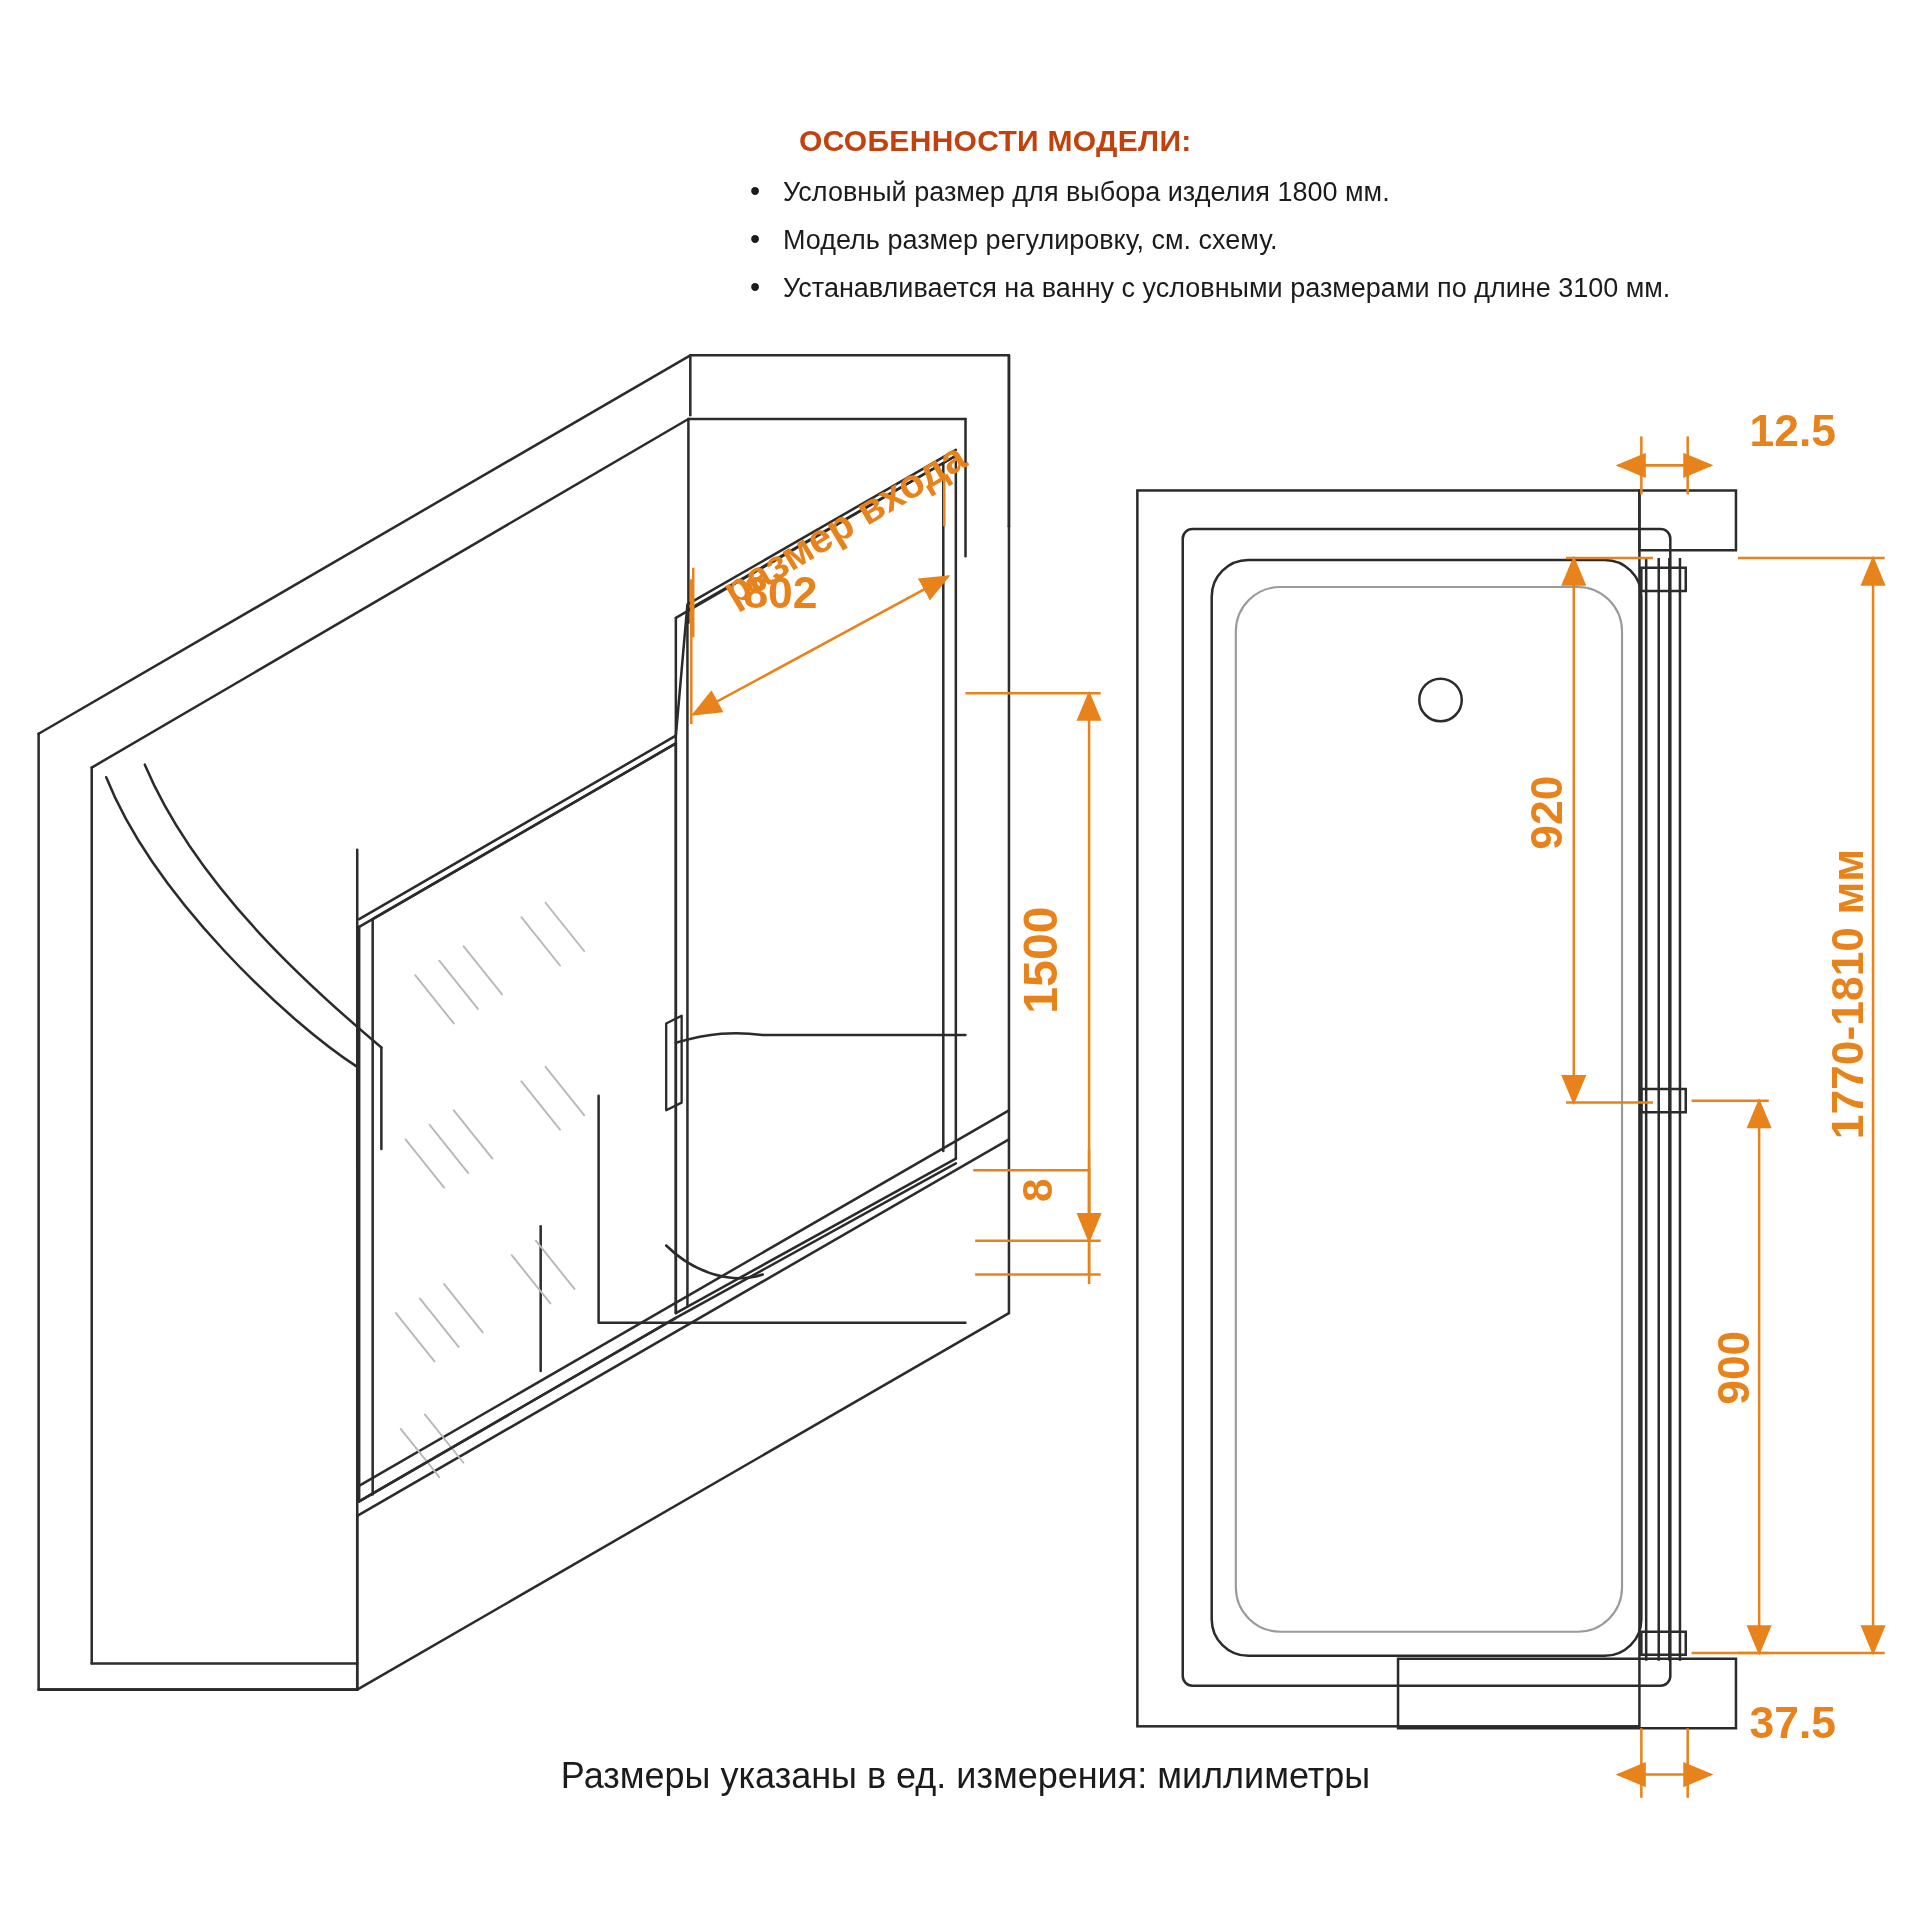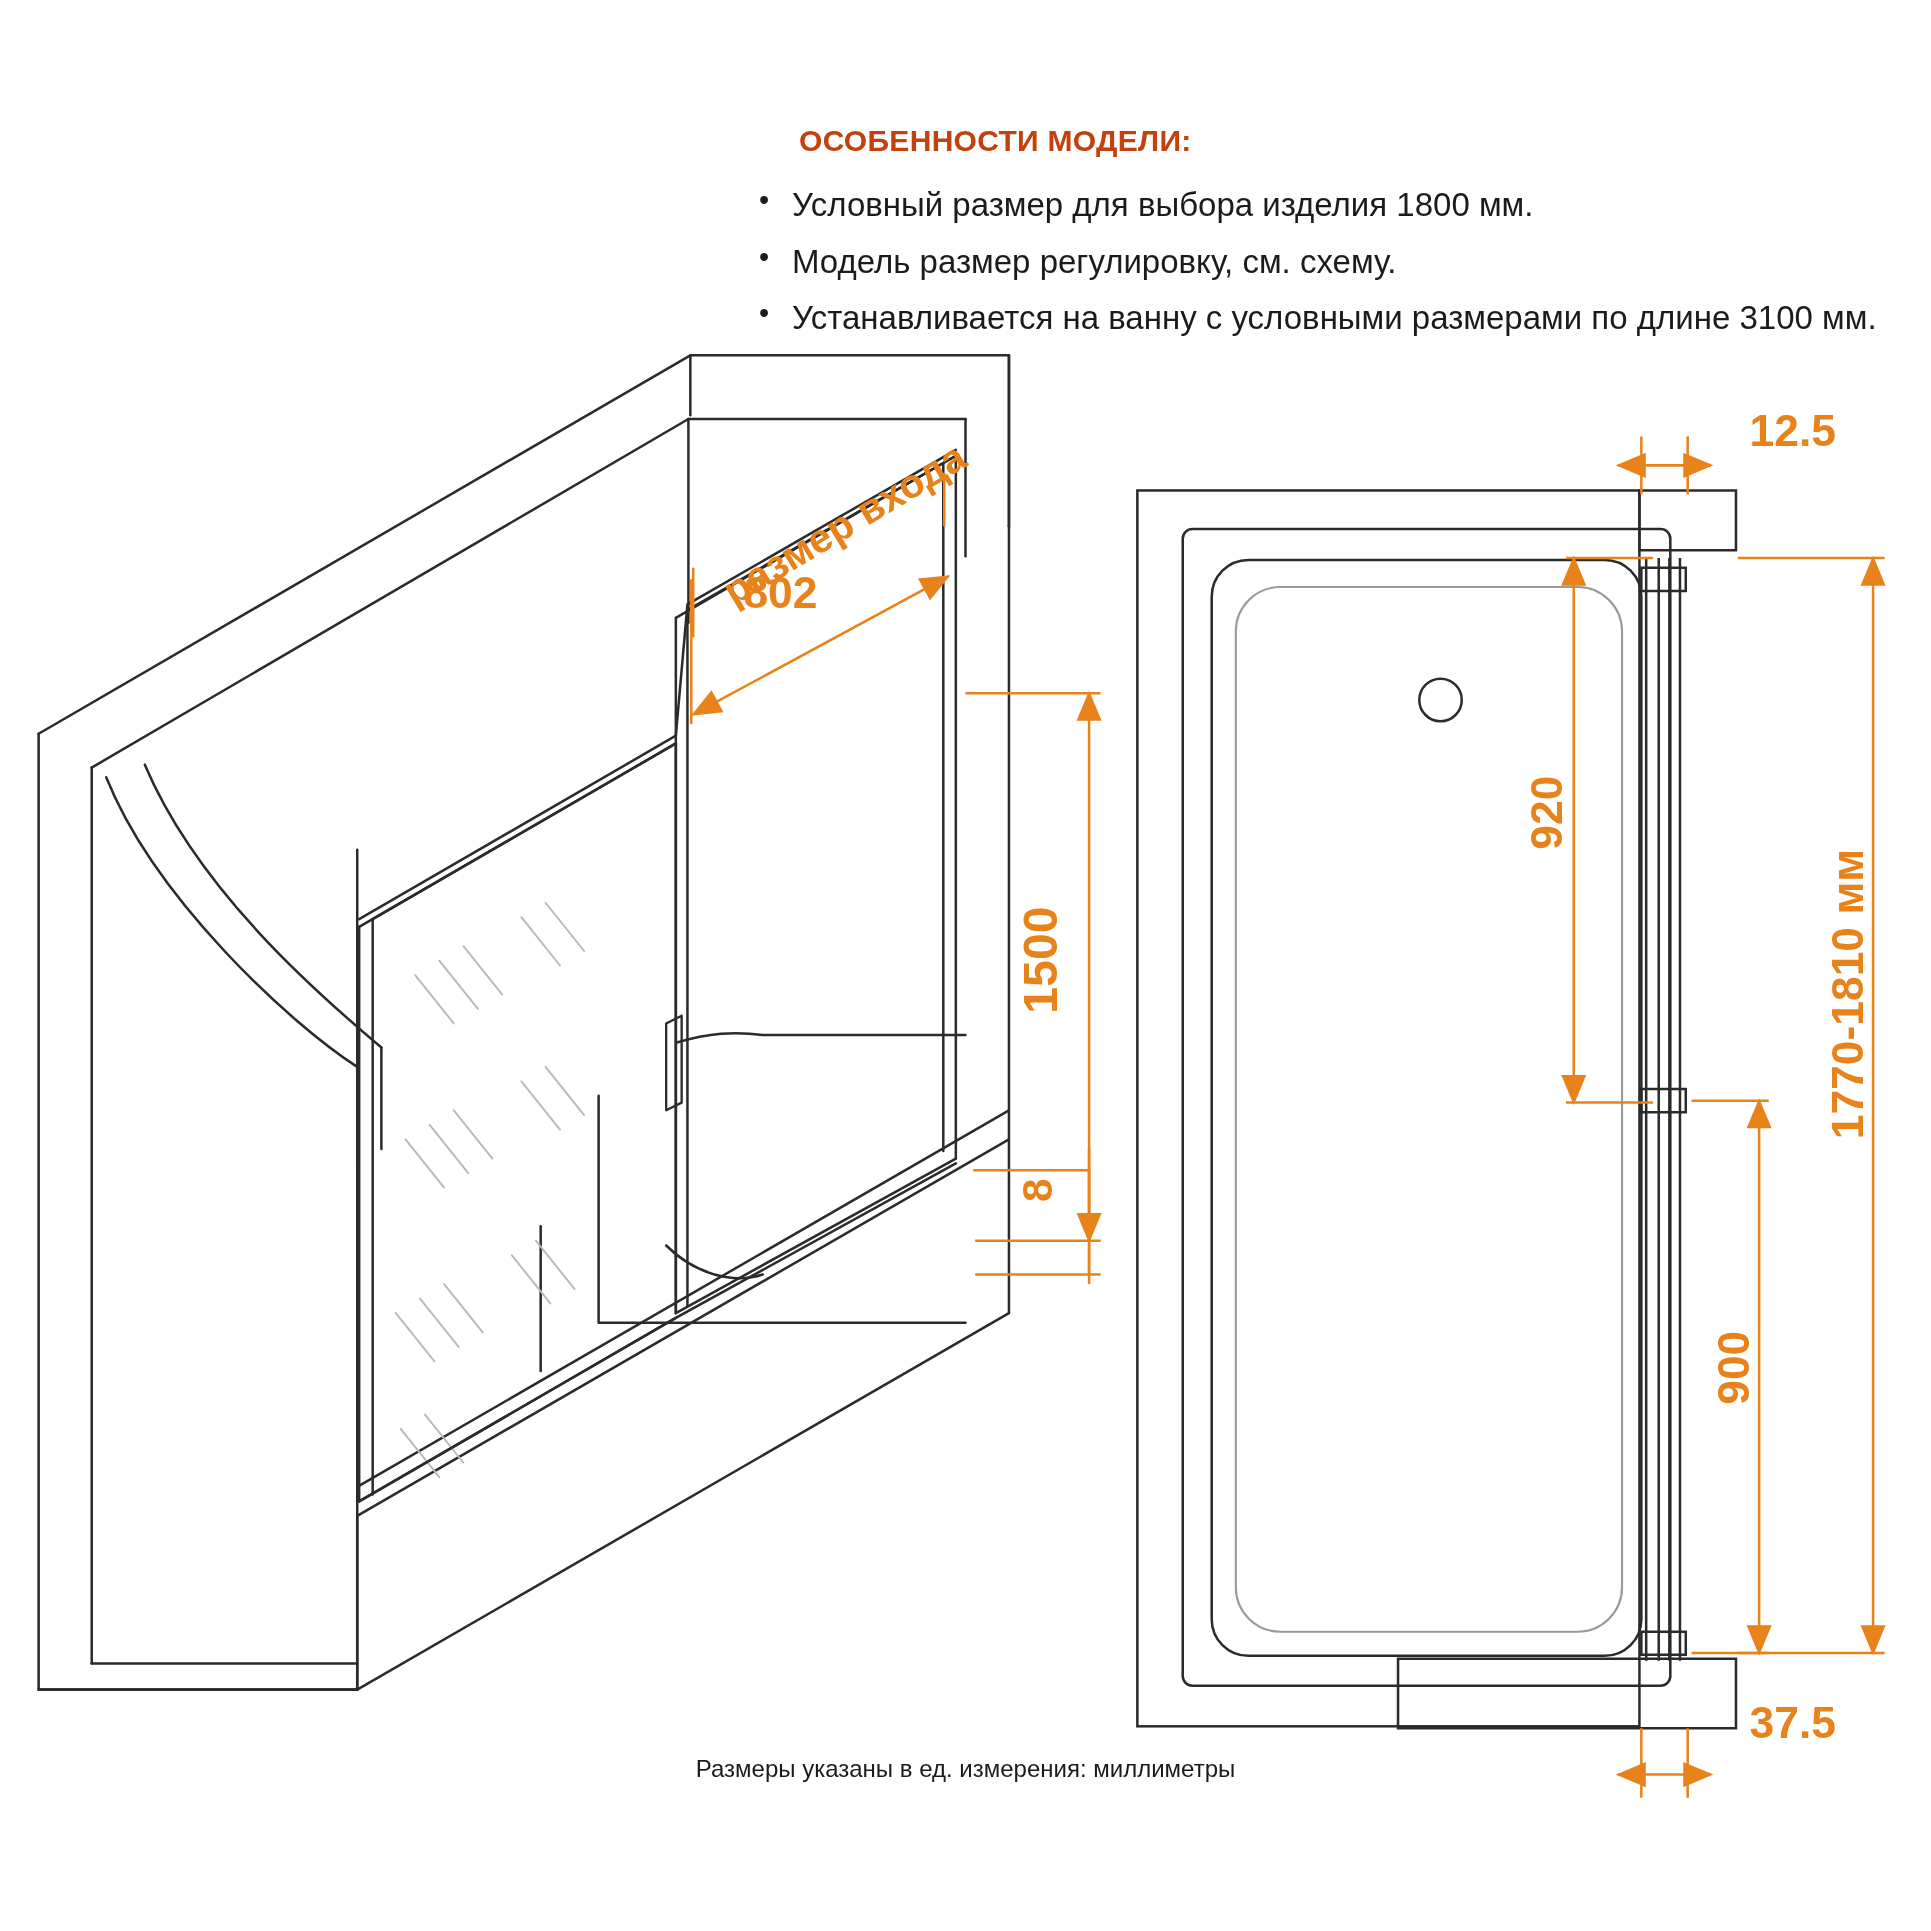--- a/index.html
+++ b/index.html
@@ -10,36 +10,36 @@
   .feat-title{
     position:absolute;
     left:799px; top:124px;
     font-size:30px; font-weight:bold; color:#c2410c;
     letter-spacing:0.3px;
   }
   .feat-list{
     position:absolute;
     left:743px; top:172px;
     width:1091px;
-    margin:10px; padding:0 0 0 39px;
+    margin:1px; padding:0 0 0 39px;
     list-style:none;
     color:#1b1b1b;
-    font-size:33px;
+    font-size:27px;
     line-height:1.42;
   }
   .feat-list li{position:relative;margin:0 0 9.7px 0;}
   .feat-list li:before{
     content:"\2022";
     position:absolute;left:-33px;top:-1.9px;font-size:29px;color:#1b1b1b;
   }
   .footnote{
     position:absolute;
     left:0; top:1755px; width:1931px;
     text-align:center;
-    font-size:24px;
+    font-size:36px;
     color:#1b1b1b;
   }
   .footnote span{display:inline-block;}
 </style>
 </head>
 <body>
 
 <div class="stage">
 
   <svg width="1931" height="1931" viewBox="0 0 2000 2000">

